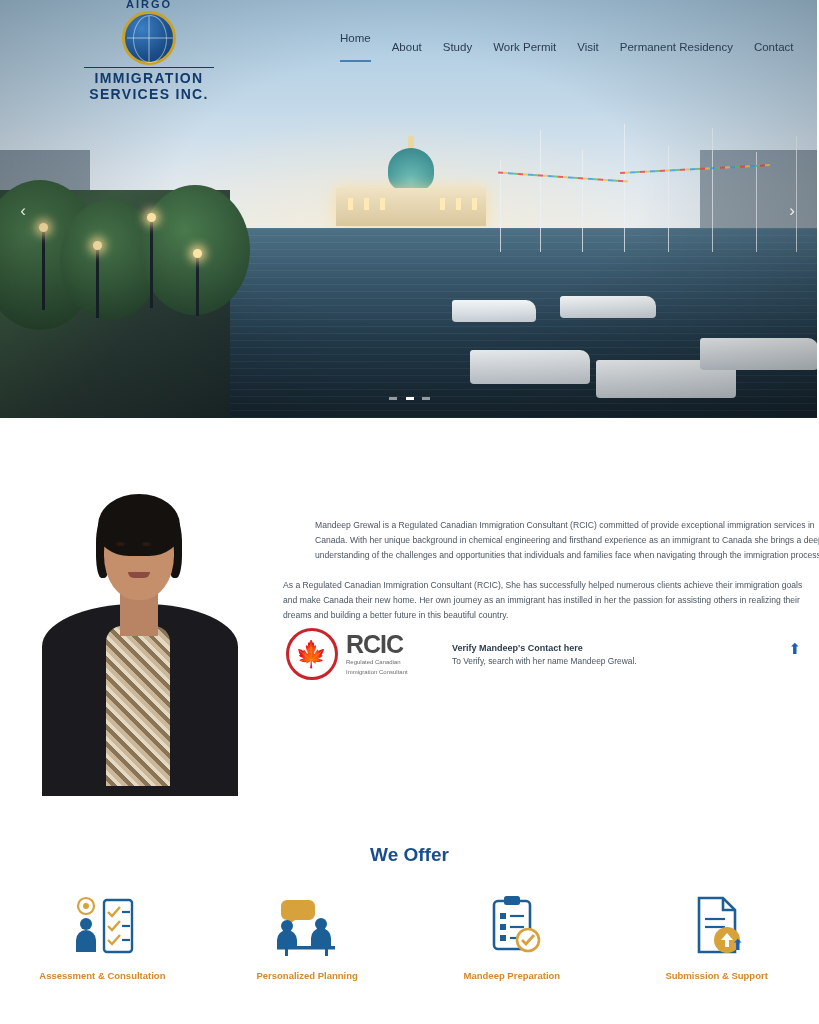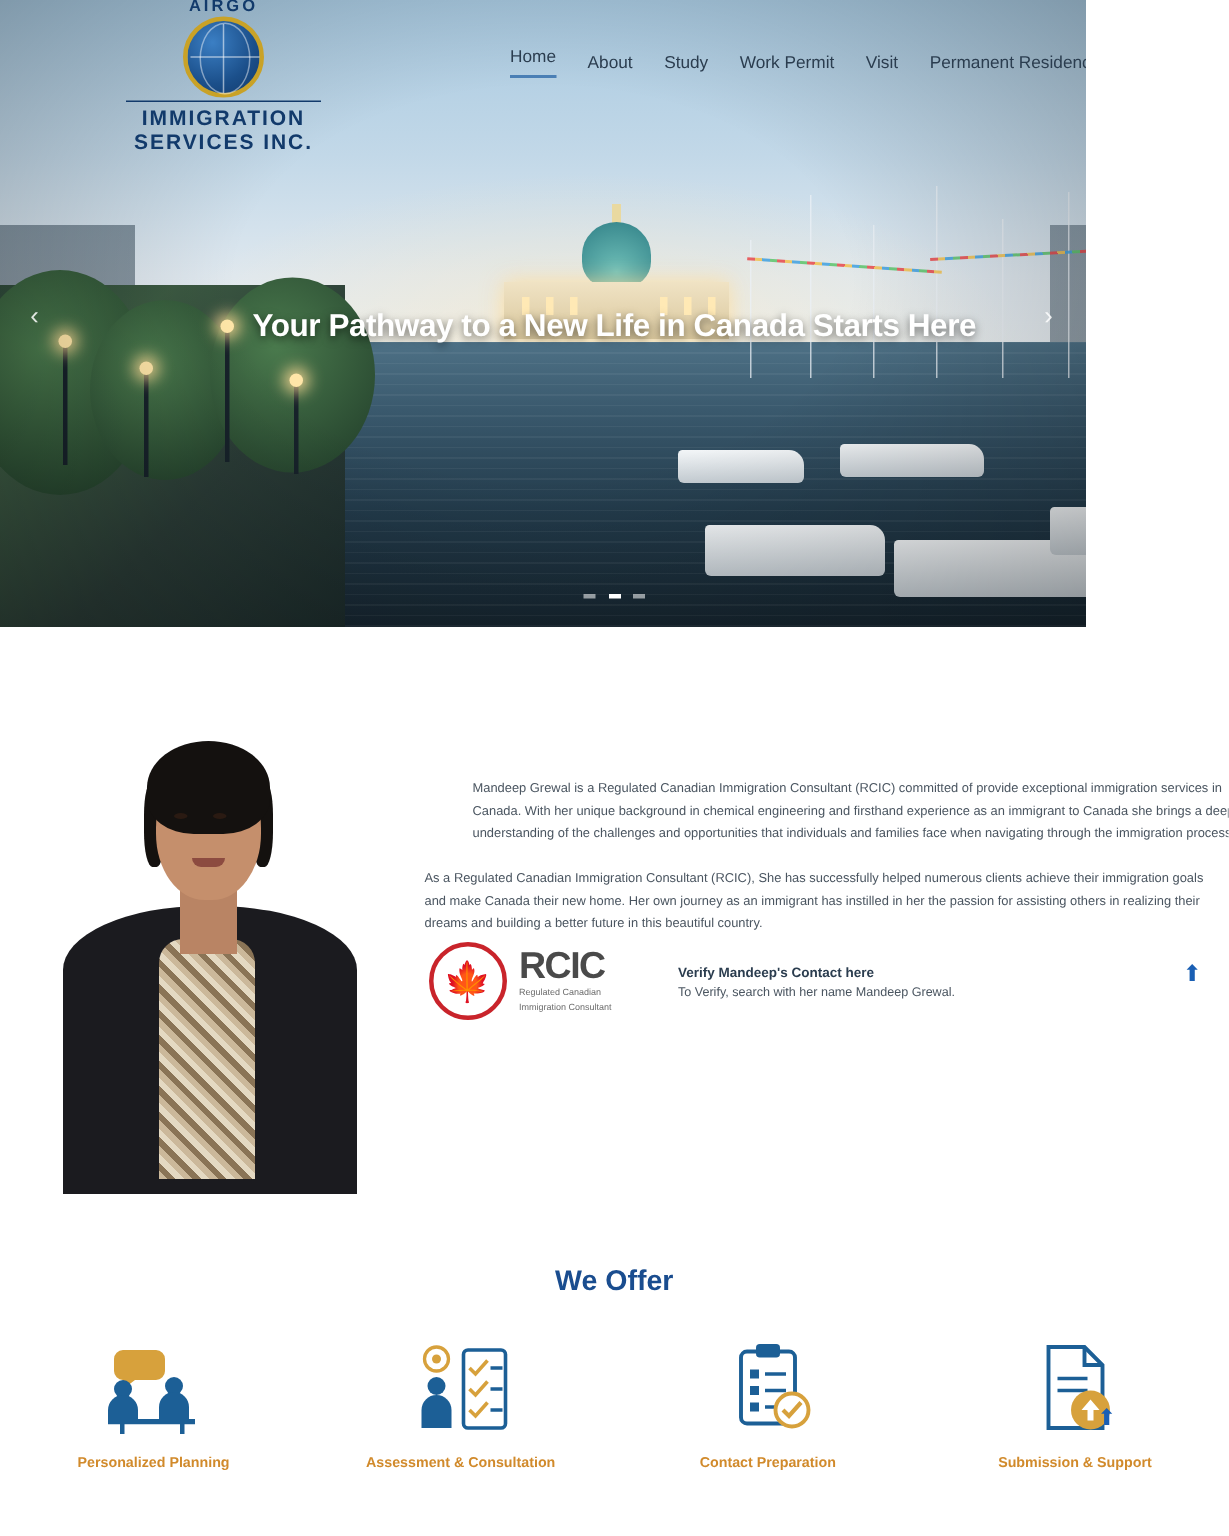--- a/index.html
+++ b/index.html
@@ -7,21 +7,21 @@
     width: 819px;
     height: 1024px;
     overflow: hidden;
     font-family: "Liberation Sans", sans-serif;
     background: #ffffff;
   }
 
   
   .hero {
     position: relative;
-    width: 724px;
+    width: 817px;
     height: 418px;
     overflow: hidden;
     background: linear-gradient(to bottom, #9ec4dd 0%, #bcd5e6 30%, #d8e4ee 48%, #5c7b92 52%, #2f4656 72%, #1d2f3c 100%);
   }
   
   .sky-glow {
     position: absolute; left: 0; top: 0; width: 819px; height: 230px;
     background: radial-gradient(ellipse 420px 180px at 48% 105%, rgba(255,233,190,0.55), rgba(255,255,255,0) 70%),
                 linear-gradient(to bottom, #a8c9e0 0%, #c2d8e8 45%, #dfe8ef 80%, #e8eef2 100%);
   }
@@ -128,21 +128,21 @@
     font-size: 14px; color: #123a6b; letter-spacing: 1.3px; font-weight: bold;
     border-top: 1px solid #123a6b; padding-top: 2px; margin-top: 1px;
   }
   .nav {
     position: absolute; left: 340px; top: 32px;
     display: flex; gap: 21px; align-items: center;
   }
   .nav a {
     font-size: 11.5px; color: #2b3d4f; text-decoration: none; white-space: nowrap;
   }
-  .nav a.active { color: #2b3d4f; border-bottom: 2px solid #4a7fb5; padding-bottom: 6px; text-align: right; }
+  .nav a.active { color: #2b3d4f; border-bottom: 2px solid #4a7fb5; padding-bottom: 16px; text-align: right; }
 
   
   .hero-caption {
     position: absolute; left: 0; top: 206px; width: 819px; text-align: center; z-index: 30;
   }
   .hero-title {
     font-size: 21px; font-weight: bold; color: #ffffff;
     text-shadow: 0 2px 6px rgba(0,0,0,.55); letter-spacing: -0.3px;
   }
   .hero-btn {
@@ -320,21 +320,20 @@
       <a href="#">About</a>
       <a href="#">Study</a>
       <a href="#">Work Permit</a>
       <a href="#">Visit</a>
       <a href="#">Permanent Residency</a>
       <a href="#">Contact</a>
     </nav>
   </div>
 
   <div class="hero-caption">
-    <div class="hero-title">Your Pathway to a New Life in Canada Starts Here</div>
   </div>
 
   <div class="slider-arrow arrow-left">‹</div>
   <div class="slider-arrow arrow-right">›</div>
 
   <div class="dots">
     <span></span>
     <span class="on"></span>
     <span></span>
   </div>
@@ -375,36 +374,20 @@
     </div>
   </div>
 
   <div class="to-top" style="top:222px;">⬆</div>
 </section>
 
 <section class="offer">
   <div class="offer-title">We Offer</div>
 
   <div class="offer-grid">
-
-    <div class="offer-item">
-      <div class="offer-icon">
-        <svg width="72" height="60" viewBox="0 0 72 60">
-          <path d="M16 4 h22 a6 6 0 0 1 6 6 v8 a6 6 0 0 1 -6 6 h-14 l-8 6 v-6 a6 6 0 0 1 -6 -6 v-8 a6 6 0 0 1 6 -6 z" fill="#d7a13c"></path>
-          <circle cx="16" cy="30" r="6" fill="#1c5f96"></circle>
-          <path d="M6 52 v-8 a10 10 0 0 1 20 0 v8 z" fill="#1c5f96"></path>
-          <circle cx="50" cy="28" r="6" fill="#1c5f96"></circle>
-          <path d="M40 52 v-10 a10 10 0 0 1 20 0 v10 z" fill="#1c5f96"></path>
-          <rect x="6" y="50" width="58" height="3.5" fill="#1c5f96"></rect>
-          <rect x="14" y="53" width="3" height="7" fill="#1c5f96"></rect>
-          <rect x="54" y="53" width="3" height="7" fill="#1c5f96"></rect>
-        </svg>
-      </div>
-      <div class="offer-label">Personalized Planning</div>
-    </div>
 
     <div class="offer-item">
       <div class="offer-icon">
         <svg width="72" height="60" viewBox="0 0 72 60">
           <circle cx="20" cy="10" r="8" fill="none" stroke="#d7a13c" stroke-width="2.2"></circle>
           <circle cx="20" cy="10" r="3" fill="#d7a13c"></circle>
           <circle cx="20" cy="28" r="6" fill="#1c5f96"></circle>
           <path d="M10 56 v-12 a10 10 0 0 1 20 0 v12 z" fill="#1c5f96"></path>
           <rect x="38" y="4" width="28" height="52" rx="3" fill="none" stroke="#1c5f96" stroke-width="2.4"></rect>
           <path d="M42 16 l4 4 l8 -9" fill="none" stroke="#d7a13c" stroke-width="2.4"></path>
@@ -413,34 +396,50 @@
           <line x1="56" y1="16" x2="64" y2="16" stroke="#1c5f96" stroke-width="2.2"></line>
           <line x1="56" y1="30" x2="64" y2="30" stroke="#1c5f96" stroke-width="2.2"></line>
           <line x1="56" y1="44" x2="64" y2="44" stroke="#1c5f96" stroke-width="2.2"></line>
         </svg>
       </div>
       <div class="offer-label">Assessment &amp; Consultation</div>
     </div>
 
     <div class="offer-item">
       <div class="offer-icon">
+        <svg width="72" height="60" viewBox="0 0 72 60">
+          <path d="M16 4 h22 a6 6 0 0 1 6 6 v8 a6 6 0 0 1 -6 6 h-14 l-8 6 v-6 a6 6 0 0 1 -6 -6 v-8 a6 6 0 0 1 6 -6 z" fill="#d7a13c"></path>
+          <circle cx="16" cy="30" r="6" fill="#1c5f96"></circle>
+          <path d="M6 52 v-8 a10 10 0 0 1 20 0 v8 z" fill="#1c5f96"></path>
+          <circle cx="50" cy="28" r="6" fill="#1c5f96"></circle>
+          <path d="M40 52 v-10 a10 10 0 0 1 20 0 v10 z" fill="#1c5f96"></path>
+          <rect x="6" y="50" width="58" height="3.5" fill="#1c5f96"></rect>
+          <rect x="14" y="53" width="3" height="7" fill="#1c5f96"></rect>
+          <rect x="54" y="53" width="3" height="7" fill="#1c5f96"></rect>
+        </svg>
+      </div>
+      <div class="offer-label">Personalized Planning</div>
+    </div>
+
+    <div class="offer-item">
+      <div class="offer-icon">
         <svg width="72" height="62" viewBox="0 0 72 62">
           <rect x="18" y="6" width="36" height="48" rx="4" fill="none" stroke="#1c5f96" stroke-width="2.6"></rect>
           <rect x="28" y="1" width="16" height="9" rx="2.5" fill="#1c5f96"></rect>
           <rect x="24" y="18" width="6" height="6" fill="#1c5f96"></rect>
           <rect x="24" y="29" width="6" height="6" fill="#1c5f96"></rect>
           <rect x="24" y="40" width="6" height="6" fill="#1c5f96"></rect>
           <line x1="34" y1="21" x2="48" y2="21" stroke="#1c5f96" stroke-width="2.2"></line>
           <line x1="34" y1="32" x2="48" y2="32" stroke="#1c5f96" stroke-width="2.2"></line>
           <line x1="34" y1="43" x2="44" y2="43" stroke="#1c5f96" stroke-width="2.2"></line>
           <circle cx="52" cy="45" r="11" fill="#ffffff" stroke="#d7a13c" stroke-width="2.6"></circle>
           <path d="M46 45 l4 4 l8 -9" fill="none" stroke="#d7a13c" stroke-width="2.8"></path>
         </svg>
       </div>
-      <div class="offer-label">Contact Preparation</div>
+      <div class="offer-label">Mandeep Preparation</div>
     </div>
 
     <div class="offer-item">
       <div class="offer-icon">
         <svg width="72" height="62" viewBox="0 0 72 62">
           <path d="M18 3 h24 l12 12 v42 h-36 z" fill="none" stroke="#1c5f96" stroke-width="2.6"></path>
           <path d="M42 3 v12 h12" fill="none" stroke="#1c5f96" stroke-width="2.6"></path>
           <line x1="24" y1="24" x2="44" y2="24" stroke="#1c5f96" stroke-width="2.2"></line>
           <line x1="24" y1="32" x2="44" y2="32" stroke="#1c5f96" stroke-width="2.2"></line>
           <circle cx="46" cy="45" r="13" fill="#d7a13c"></circle>

